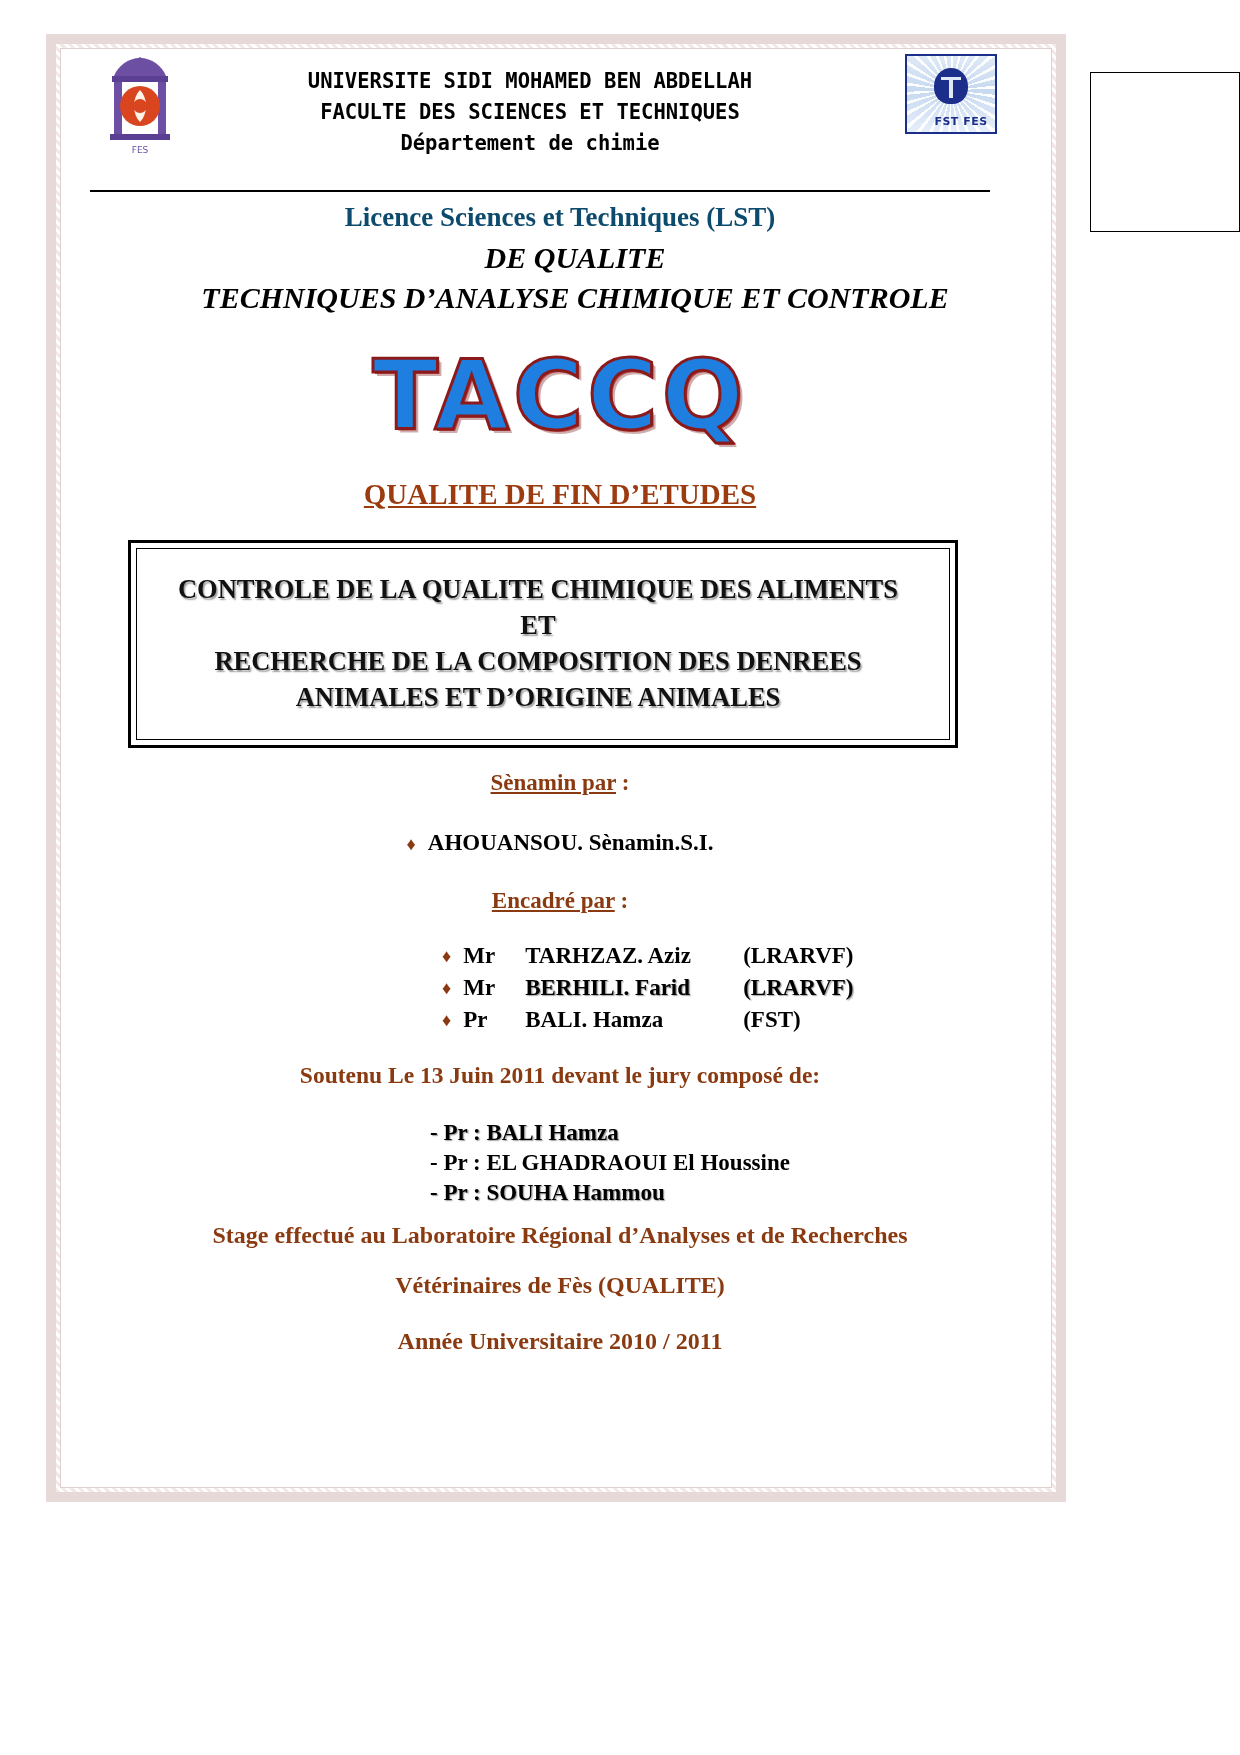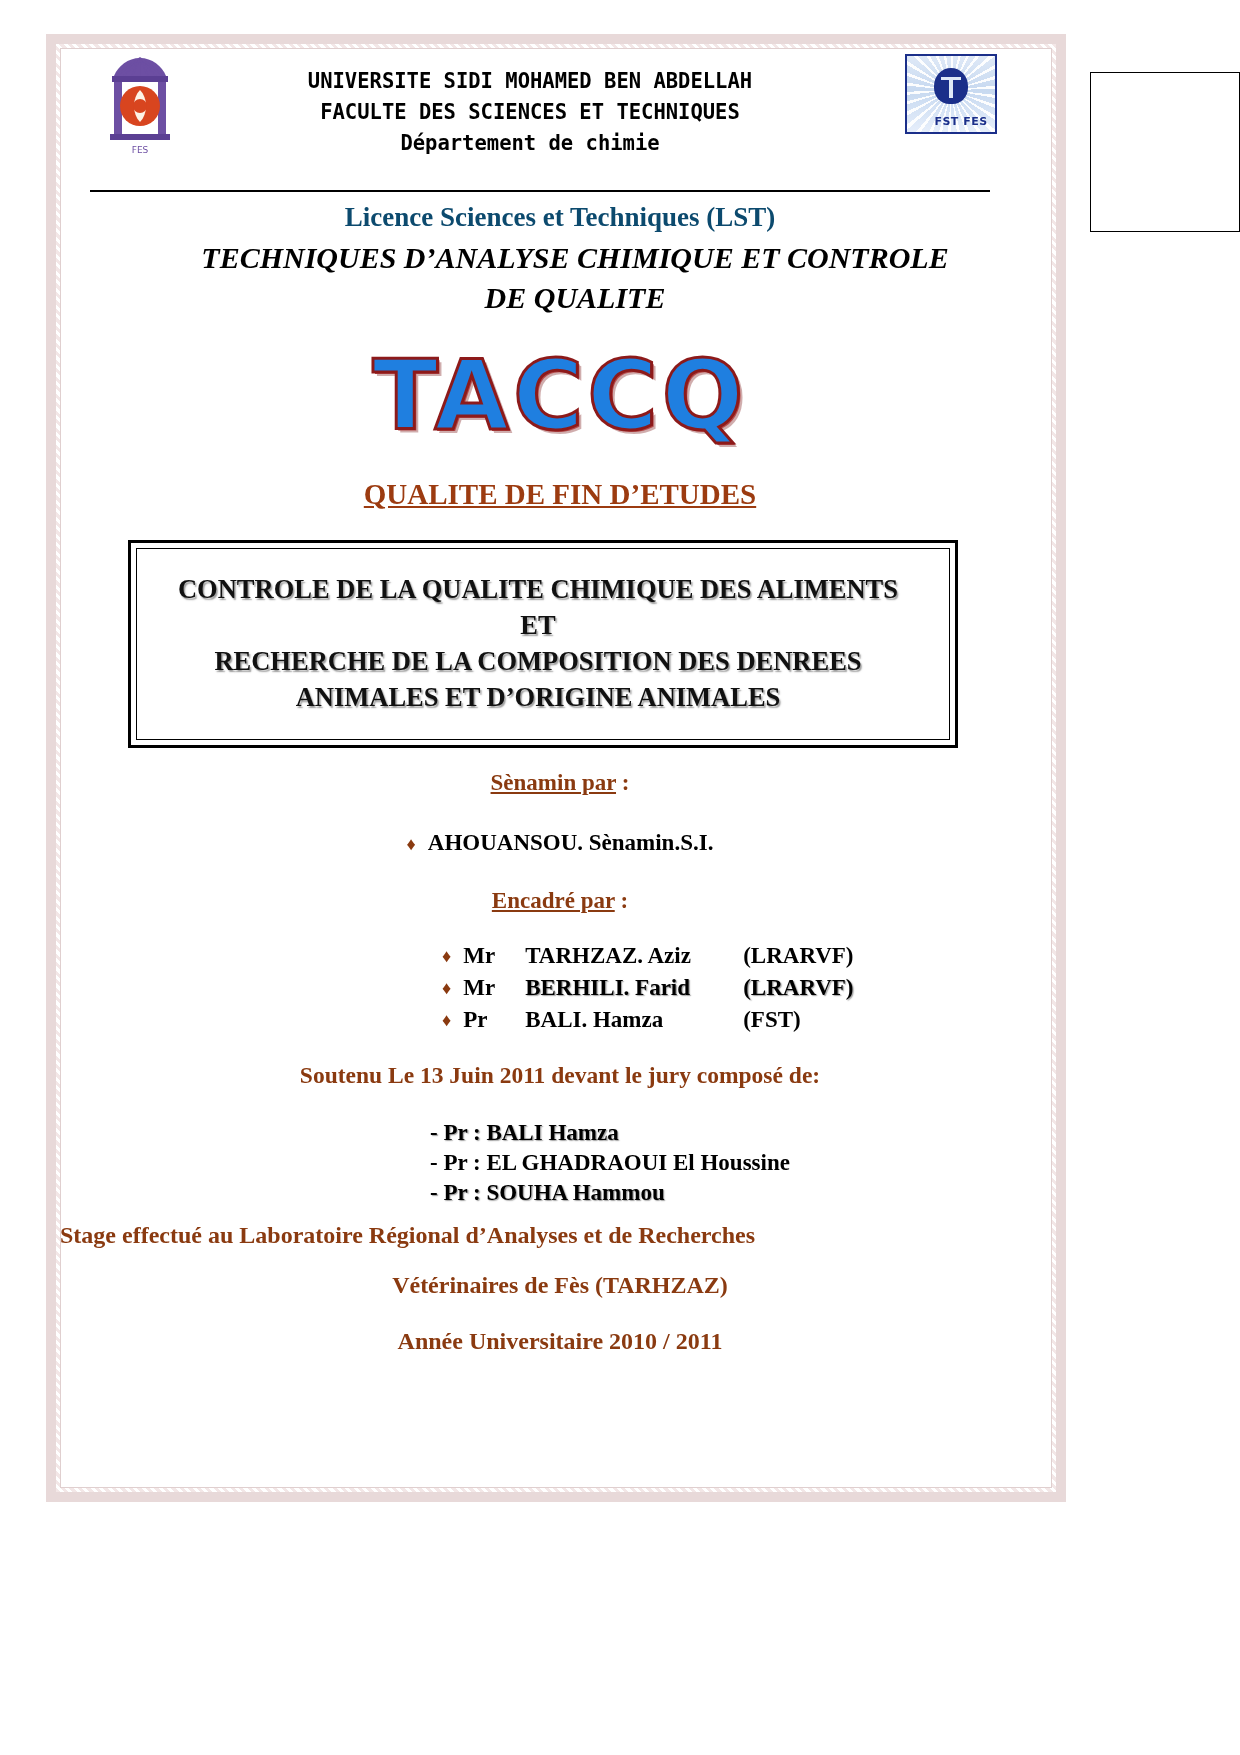--- a/index.html
+++ b/index.html
@@ -291,21 +291,21 @@
     top: 1078px;
     font-size: 23px;
     font-weight: bold;
     color: #000;
     padding-left: 370px;
     line-height: 30px;
   }
 
   .stage1 {
     top: 1182px;
-    text-align: left;
+    text-align: center;
     font-size: 24px;
     font-weight: bold;
     color: #8a3a10;
   }
   .stage2 {
     top: 1232px;
     text-align: center;
     font-size: 24px;
     font-weight: bold;
     color: #8a3a10;
@@ -365,22 +365,22 @@
       <div class="mark"></div>
       <div class="caption">FST FES</div>
     </div>
   </div>
 
   <div class="hr-rule"></div>
 
   <div class="lst-line">Licence Sciences et Techniques (LST)</div>
 
   <div class="main-title">
+    <div>DE QUALITE</div>
     <div>TECHNIQUES D’ANALYSE CHIMIQUE ET CONTROLE</div>
-    <div>DE QUALITE</div>
   </div>
 
   <div class="taccq">TACCQ</div>
 
   <div class="pfe">QUALITE DE FIN D’ETUDES</div>
 
   <div class="subject-box">
     <div class="subject-box-inner">
       <div>CONTROLE DE LA QUALITE CHIMIQUE DES ALIMENTS</div>
       <div>ET</div>
@@ -424,16 +424,16 @@
 
   <div class="block soutenu">Soutenu Le   13 Juin 2011  devant le jury composé de:</div>
 
   <div class="block jury">
     <div class="shadowed">- Pr : BALI  Hamza</div>
     <div>- Pr : EL GHADRAOUI El Houssine</div>
     <div class="shadowed">- Pr : SOUHA Hammou</div>
   </div>
 
   <div class="block stage1">Stage effectué au Laboratoire Régional d’Analyses et de Recherches</div>
-  <div class="block stage2">Vétérinaires de Fès (TARHZAZ)</div>
+  <div class="block stage2">Vétérinaires de Fès (QUALITE)</div>
   <div class="block annee">Année Universitaire  2010 / 2011</div>
 
 </div>
 
 </body></html>

